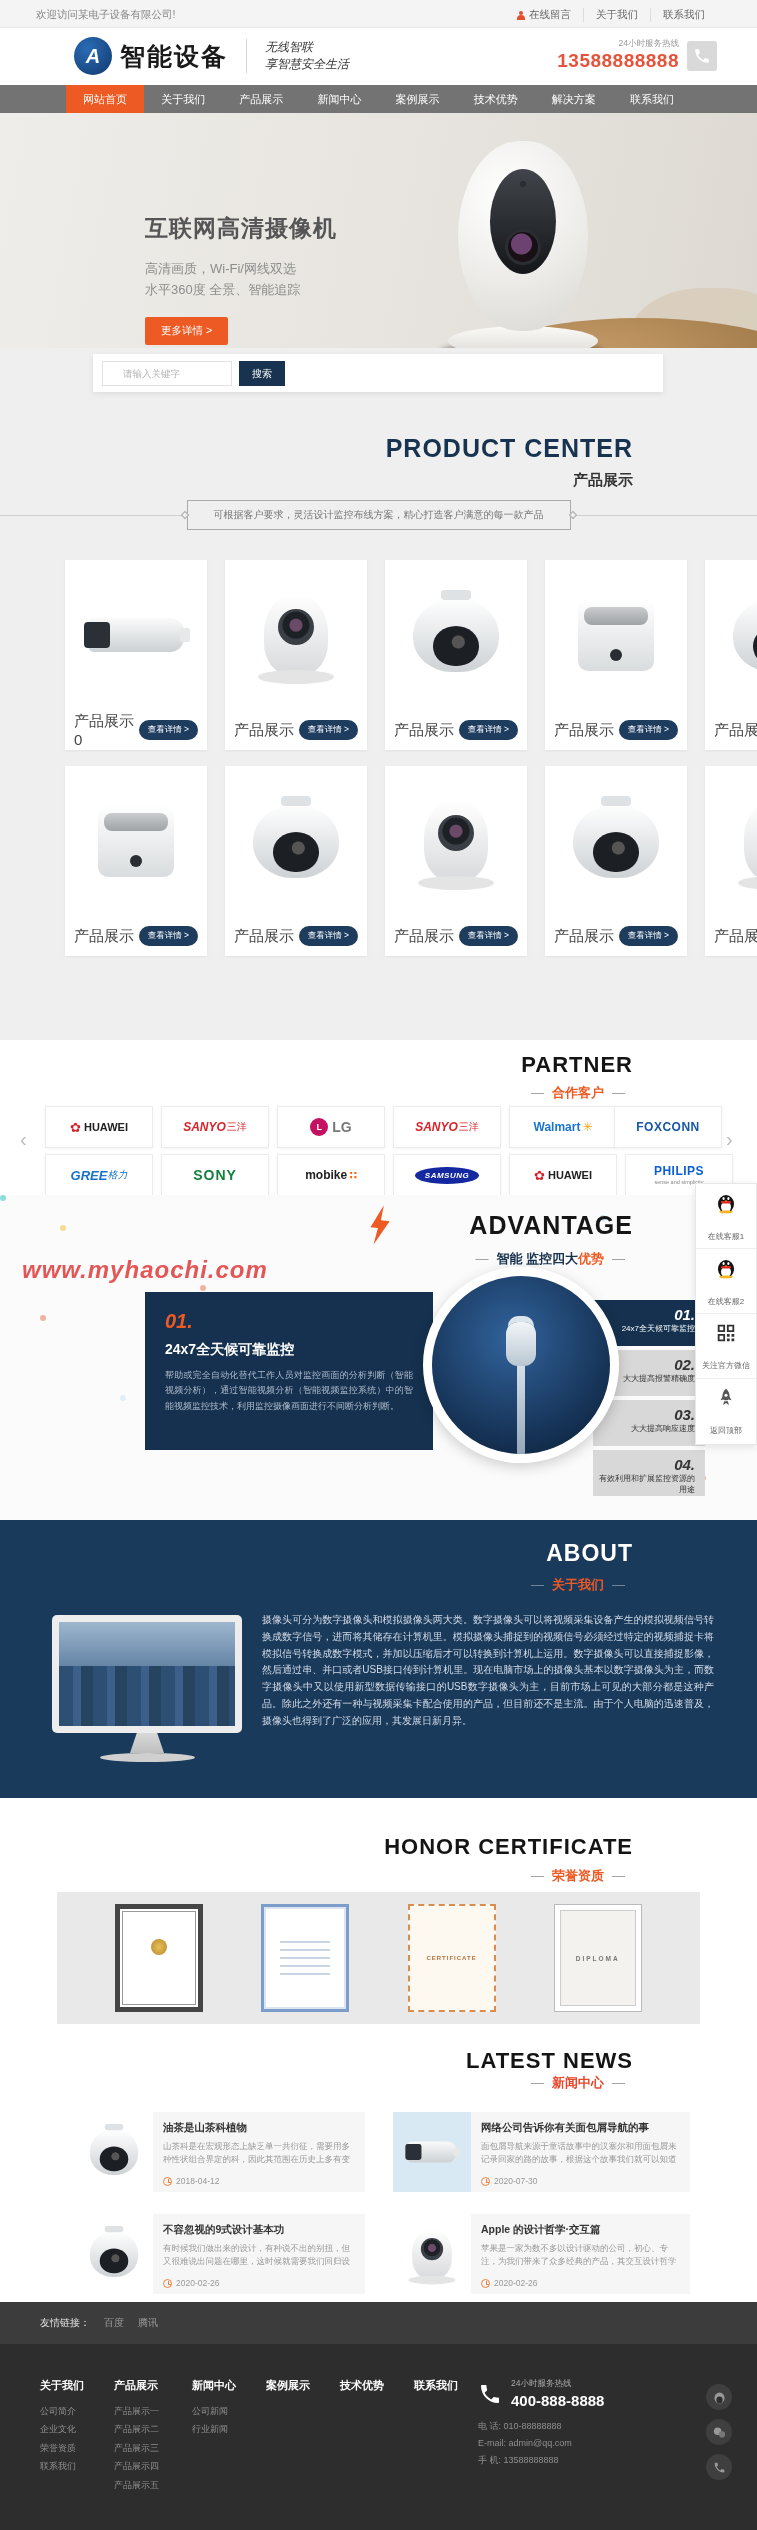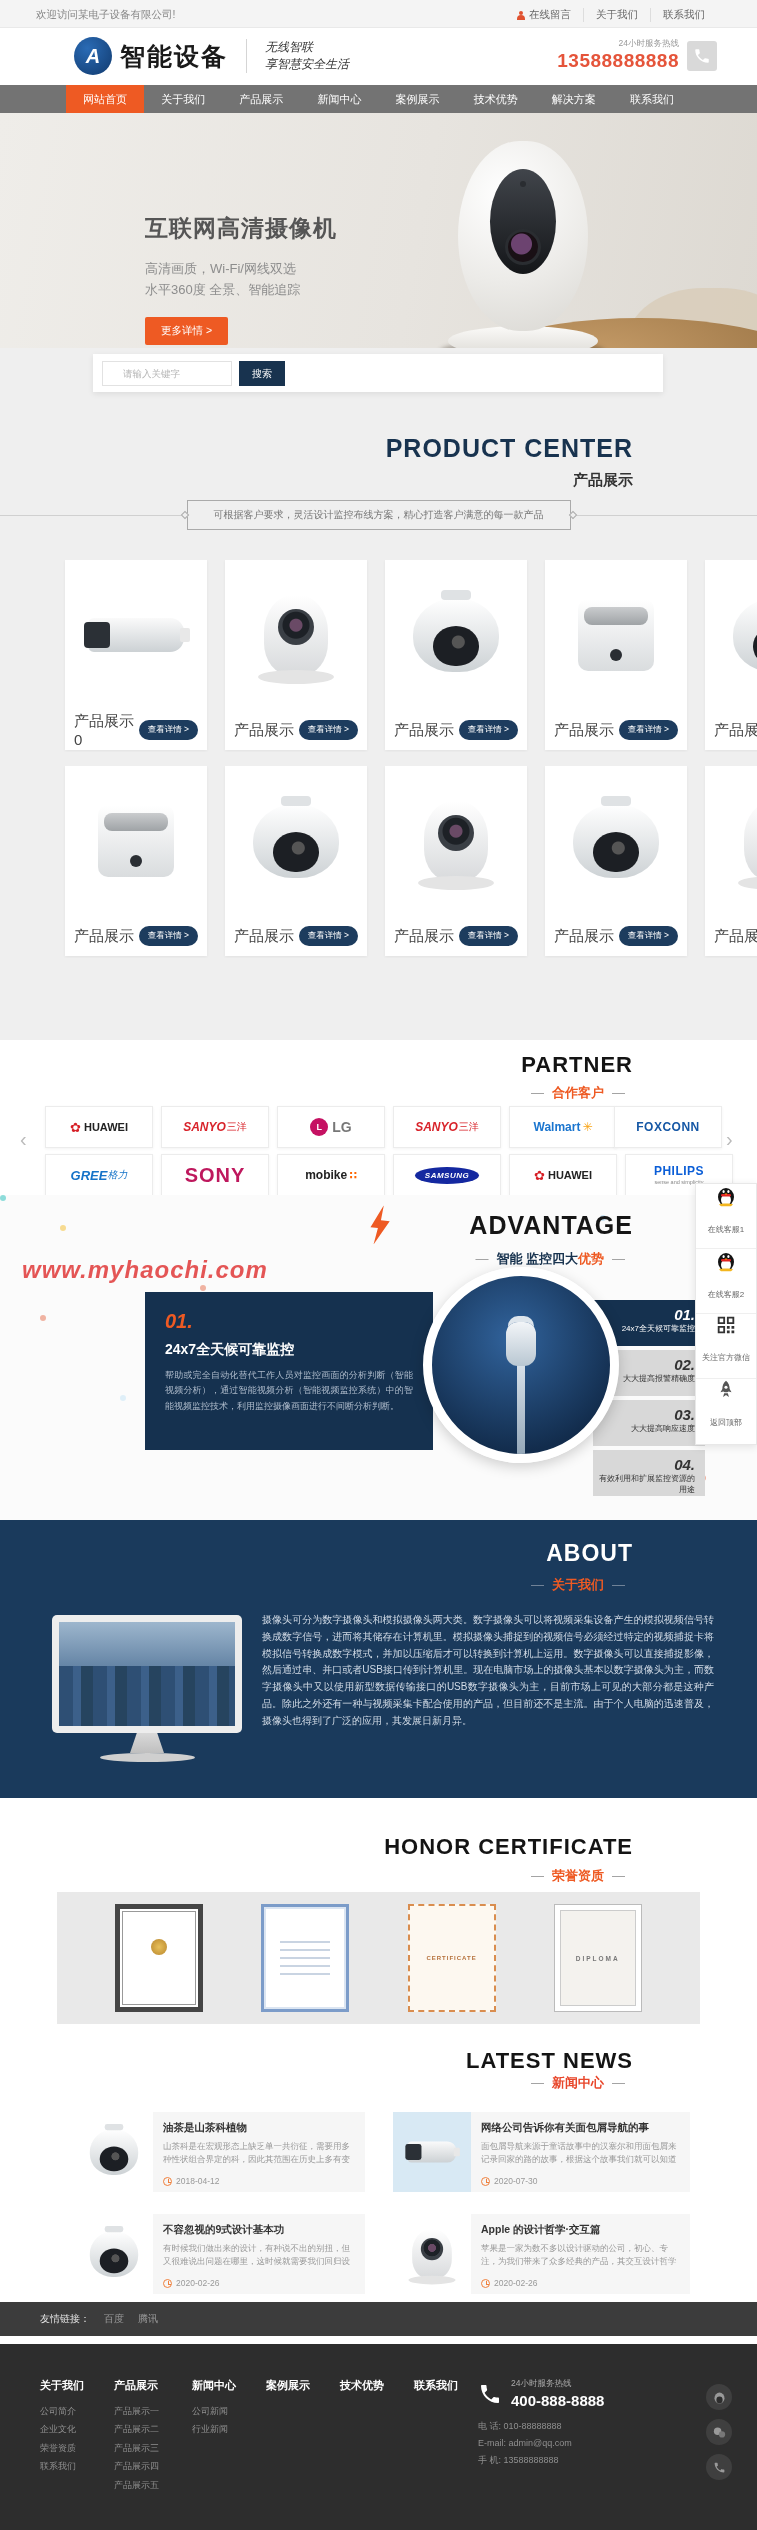--- a/index.html
+++ b/index.html
@@ -89,21 +89,21 @@
 .mk-huawei::before{content:'✿';color:#d61f26;font-size:13px;margin-right:3px}
 .t-sanyo{color:#d8232a;font-weight:bold;font-style:italic;font-size:12px}
 .t-sanyo-cn{color:#d8232a;font-size:10px;margin-left:1px}
 .mk-lg{width:18px;height:18px;border-radius:50%;background:#c51162;margin-right:4px;display:inline-flex;align-items:center;justify-content:center;color:#fff;font-size:9px;font-weight:bold}
 .t-lg{font-size:14px;font-weight:bold;color:#777}
 .t-walmart{font-size:12px;font-weight:bold;color:#1a75cf}
 .mk-spark::after{content:'✳';color:#f9a51a;font-size:12px;margin-left:2px}
 .t-foxconn{font-size:12px;font-weight:900;color:#1557a5;letter-spacing:.5px}
 .t-gree{font-size:13px;font-weight:900;font-style:italic;color:#1673c8}
 .t-gree-cn{font-size:10px;color:#1673c8;font-style:italic}
-.t-sony{font-size:20px;font-weight:900;color:#be185d;letter-spacing:1px}
+.t-sony{font-size:14px;font-weight:900;color:#15803d;letter-spacing:1px}
 .t-mobike{font-size:12px;font-weight:800;color:#222}
 .mk-mob::after{content:'∷';color:#f60;font-size:11px;margin-left:2px;font-weight:bold}
 .mk-samsung{background:#1428a0;border-radius:50%;padding:4px 10px;color:#fff;font-size:8px;font-weight:bold;font-style:italic;letter-spacing:.5px}
 .t-huawei{font-size:11px;font-weight:bold;color:#222}
 .philips-w{text-align:center;line-height:1.1}
 .t-philips{font-size:12px;font-weight:900;color:#0b5ed7;letter-spacing:.5px}
 .t-philips-tag{font-size:5.5px;color:#888}
 
 .advant{top:1195px;height:325px;background:#fbfbfb}
 .confetti{position:absolute;left:0;top:0;width:6px;height:6px;border-radius:50%;background:#35c4c0;box-shadow:60px 30px 0 #f5c23b,200px 90px 0 #e8795a,600px 20px 0 #9fd0f0,680px 120px 0 #f5c23b,120px 200px 0 #c9e6f7,40px 120px 0 #e8795a,540px 250px 0 #35c4c0,700px 280px 0 #e8795a;opacity:.55}
@@ -120,21 +120,21 @@
 .adv-circle::before{content:'';position:absolute;left:50%;top:86px;transform:translateX(-50%);width:8px;height:100px;background:linear-gradient(#d9e2ea,#8fa3b5)}
 .adv-circle::after{content:'';position:absolute;left:50%;top:46px;transform:translateX(-50%);width:30px;height:44px;border-radius:12px;background:linear-gradient(#f2f5f8,#b9c7d2);box-shadow:0 -8px 0 -2px #dde5ec}
 .adv-item{position:absolute;left:593px;width:112px;height:46px;padding:6px 10px 0 0;text-align:right;cursor:pointer}
 .adv-item .n{font-size:15px;font-weight:800;font-style:italic}
 .adv-item .l{font-size:8px;line-height:1.35;margin-top:1px}
 .adv-item.on{background:#15314f;color:#fff}
 .adv-item.on .back{position:absolute;left:8px;top:14px;font-size:11px;color:#cfd8e2}
 .adv-item.off{background:#d8d8d8;color:#333}
 
 .widget{position:absolute;left:695px;top:1183px;width:62px;background:#fff;border:1px solid #e8e8e8;box-shadow:0 2px 8px rgba(0,0,0,.1);z-index:9}
-.wcell{height:65px;border-bottom:1px solid #efefef;display:flex;flex-direction:column;align-items:center;gap:16px;cursor:pointer}
+.wcell{height:65px;border-bottom:1px solid #efefef;display:flex;flex-direction:column;align-items:center;justify-content:center;gap:16px;cursor:pointer}
 .wcell:last-child{border-bottom:none}
 .wlabel{font-size:8px;color:#666}
 .watermark{position:absolute;left:22px;top:1256px;font-size:24px;font-weight:900;color:rgba(220,30,30,.75);letter-spacing:1px;z-index:8;font-style:italic}
 
 .about{top:1520px;height:278px;background:#1a3a5c}
 .about .sec-title2{font-size:23px;font-weight:900;color:#fff;letter-spacing:1px}
 .monitor{position:absolute;left:52px;top:95px;width:190px;text-align:center}
 .mscreen{width:190px;height:118px;background:#ededed;border-radius:5px;padding:7px}
 .mview{width:100%;height:100%;background:linear-gradient(180deg,#9db6cd 0%,#41658c 70%,#2c4b6e 100%);position:relative;overflow:hidden}
 .mview::before{content:'';position:absolute;left:0;bottom:0;width:100%;height:58%;background:repeating-linear-gradient(90deg,#2e4f74 0 14px,#3c608a 14px 22px,#26445f 22px 34px)}
@@ -160,21 +160,21 @@
 .nthumb.blue{background:#d8e9f4}
 .nscale{transform:scale(.62)}
 .nbody{flex:1;padding:9px 10px 7px;position:relative}
 .ntitle{font-size:10.5px;font-weight:bold;color:#333;white-space:nowrap;overflow:hidden;text-overflow:ellipsis}
 .ndesc{font-size:8.5px;color:#999;line-height:1.5;margin-top:5px;height:26px;overflow:hidden}
 .ndate{position:absolute;left:10px;bottom:6px;font-size:8.5px;color:#999;display:flex;align-items:center;gap:4px}
 .clock{display:inline-block;width:9px;height:9px;border:1px solid #f0803c;border-radius:50%;position:relative}
 .clock::before{content:'';position:absolute;left:3.5px;top:1.5px;width:1px;height:3px;background:#f0803c}
 .clock::after{content:'';position:absolute;left:3.5px;top:4px;width:3px;height:1px;background:#f0803c}
 
-.linksbar{top:2302px;height:34px;background:#3c3c3c;display:flex;align-items:center;padding-left:40px;font-size:10px}
+.linksbar{top:2302px;height:42px;background:#3c3c3c;display:flex;align-items:center;padding-left:40px;font-size:10px}
 .linksbar .ll{color:#e6e6e6}
 .linksbar .la{color:#9a9a9a;margin-left:14px;cursor:pointer}
 .footer{top:2344px;height:186px;background:#2d2d2d}
 .fcol{position:absolute;top:34px}
 .fcol .fh{font-size:11px;color:#fff;font-weight:bold;margin-bottom:9px;cursor:pointer}
 .fcol .fi{font-size:9px;color:#8f8f8f;line-height:2.05;cursor:pointer}
 .fcontact{position:absolute;left:478px;top:34px}
 .fhot{display:flex;align-items:center;gap:9px}
 .fhot .lab{font-size:8.5px;color:#aaa}
 .fhot .num{font-size:15px;font-weight:800;color:#fff;margin-top:2px}

